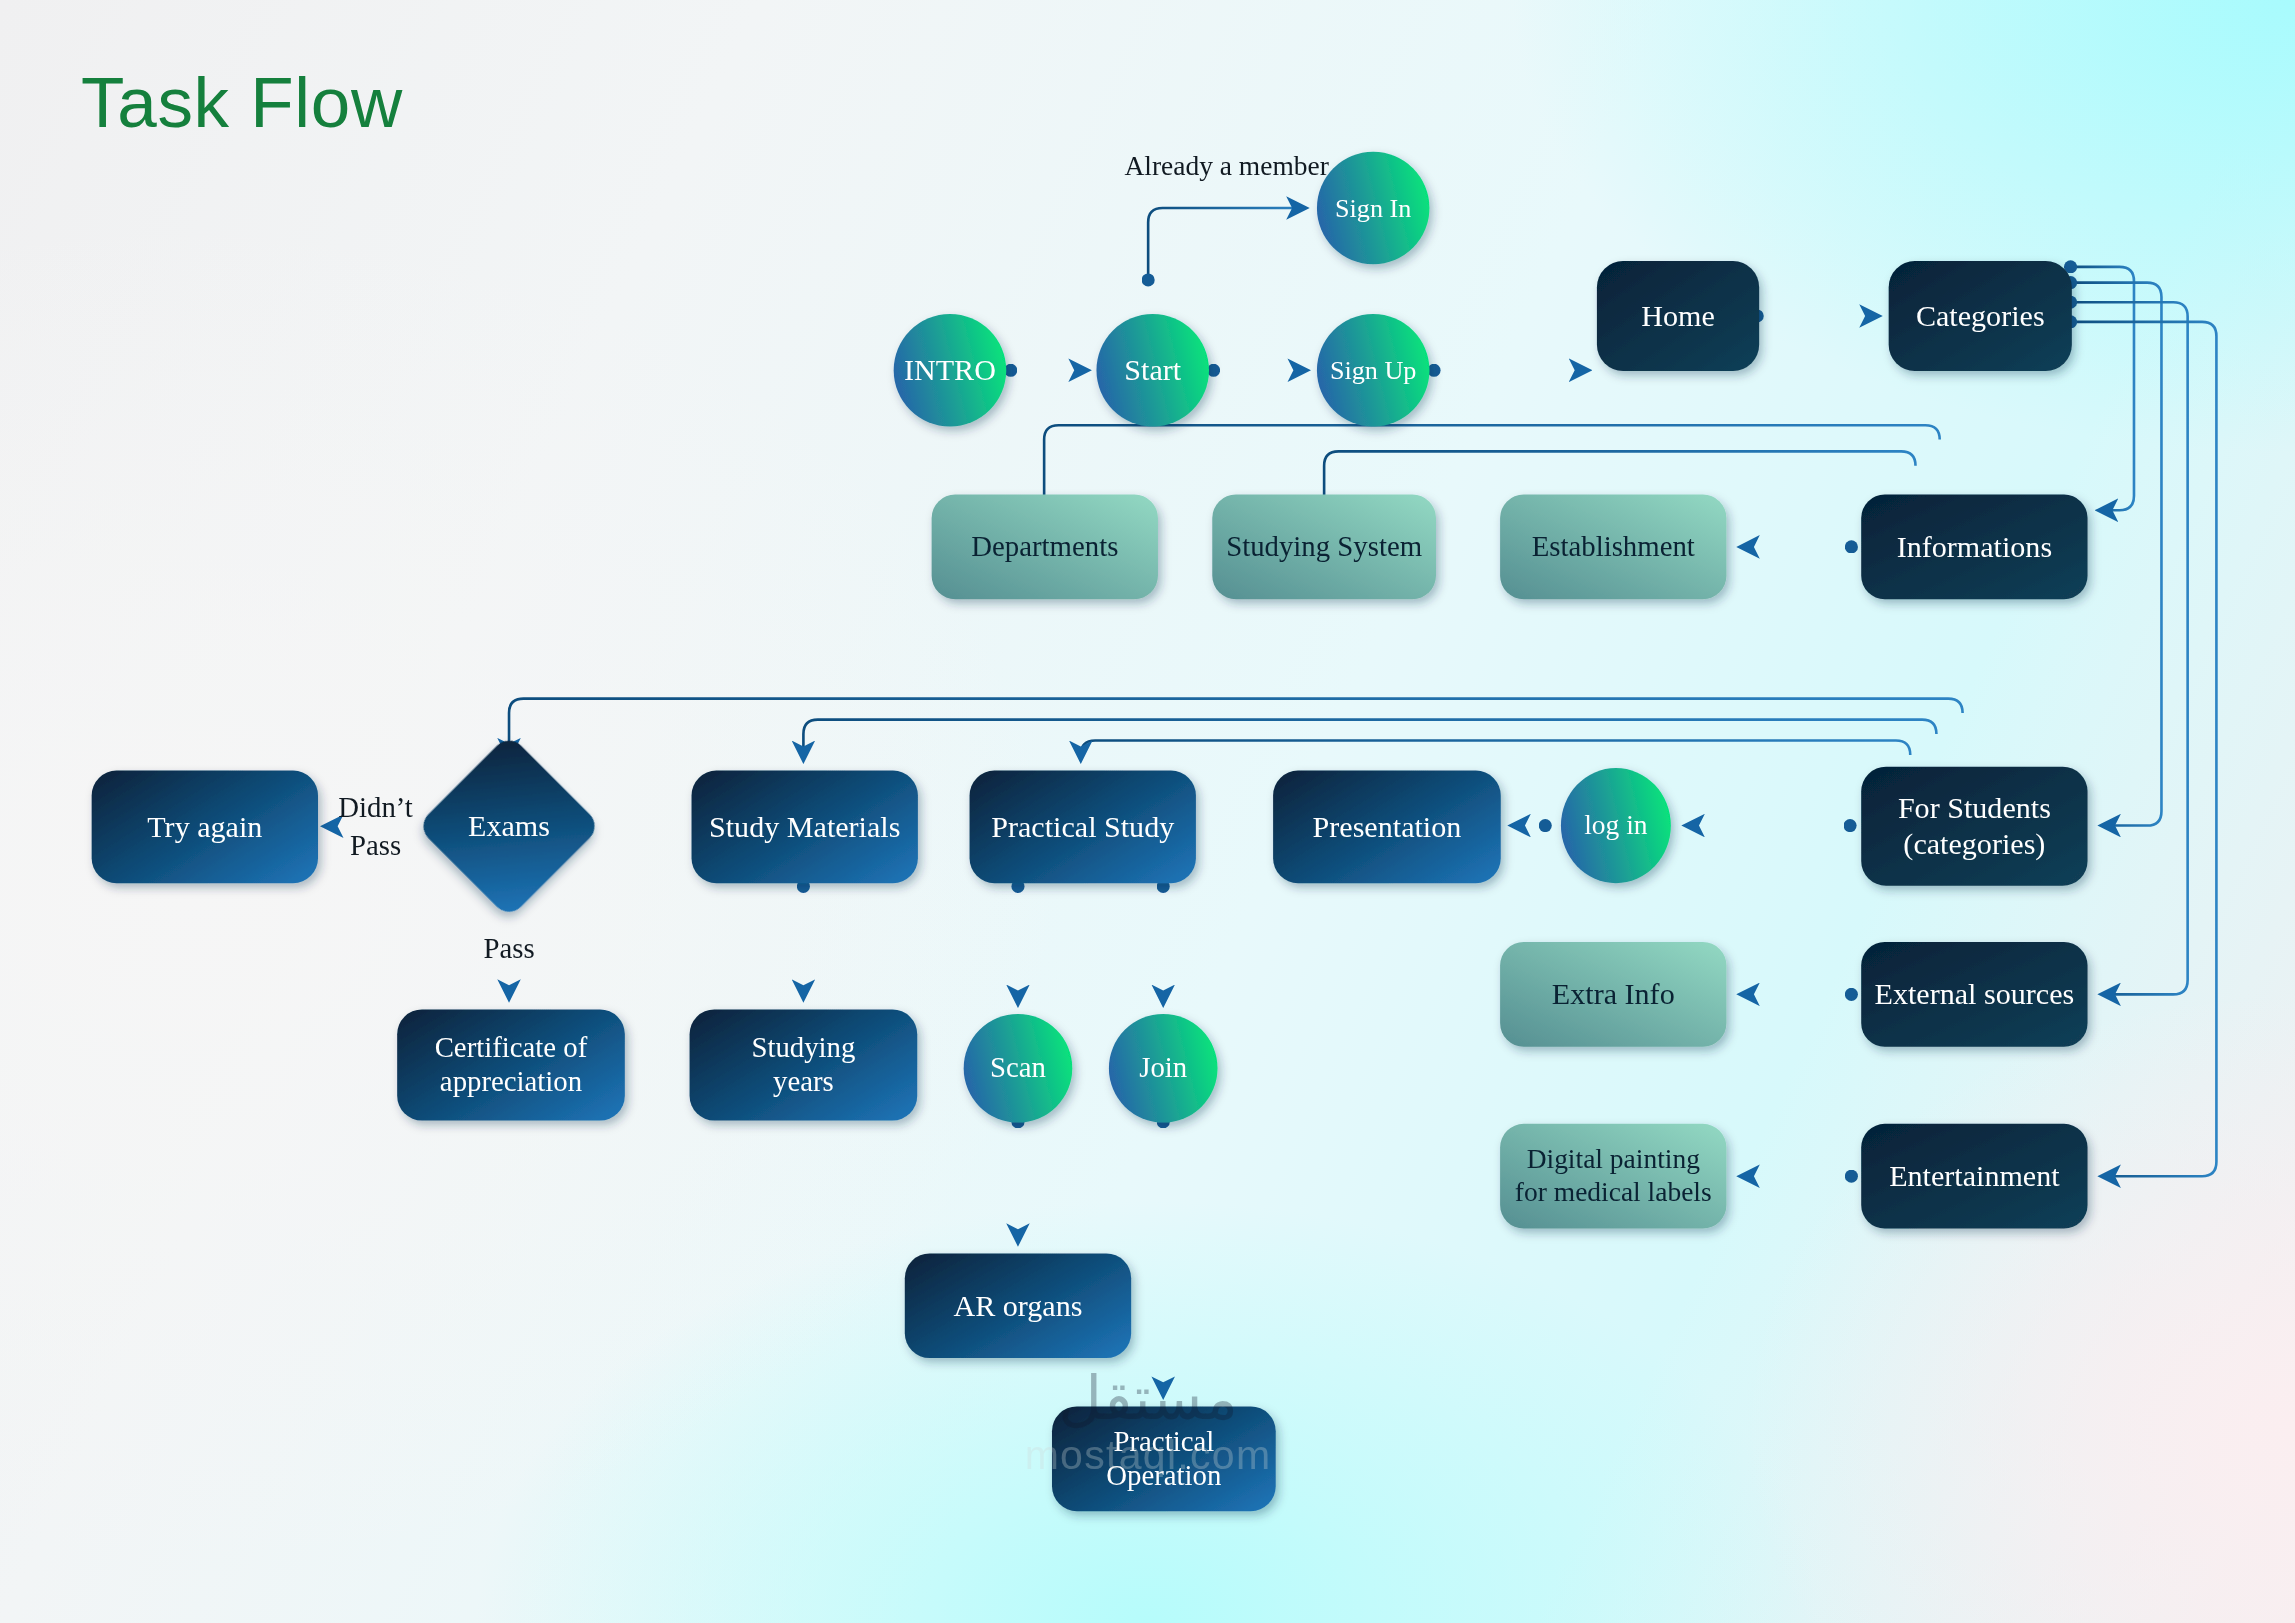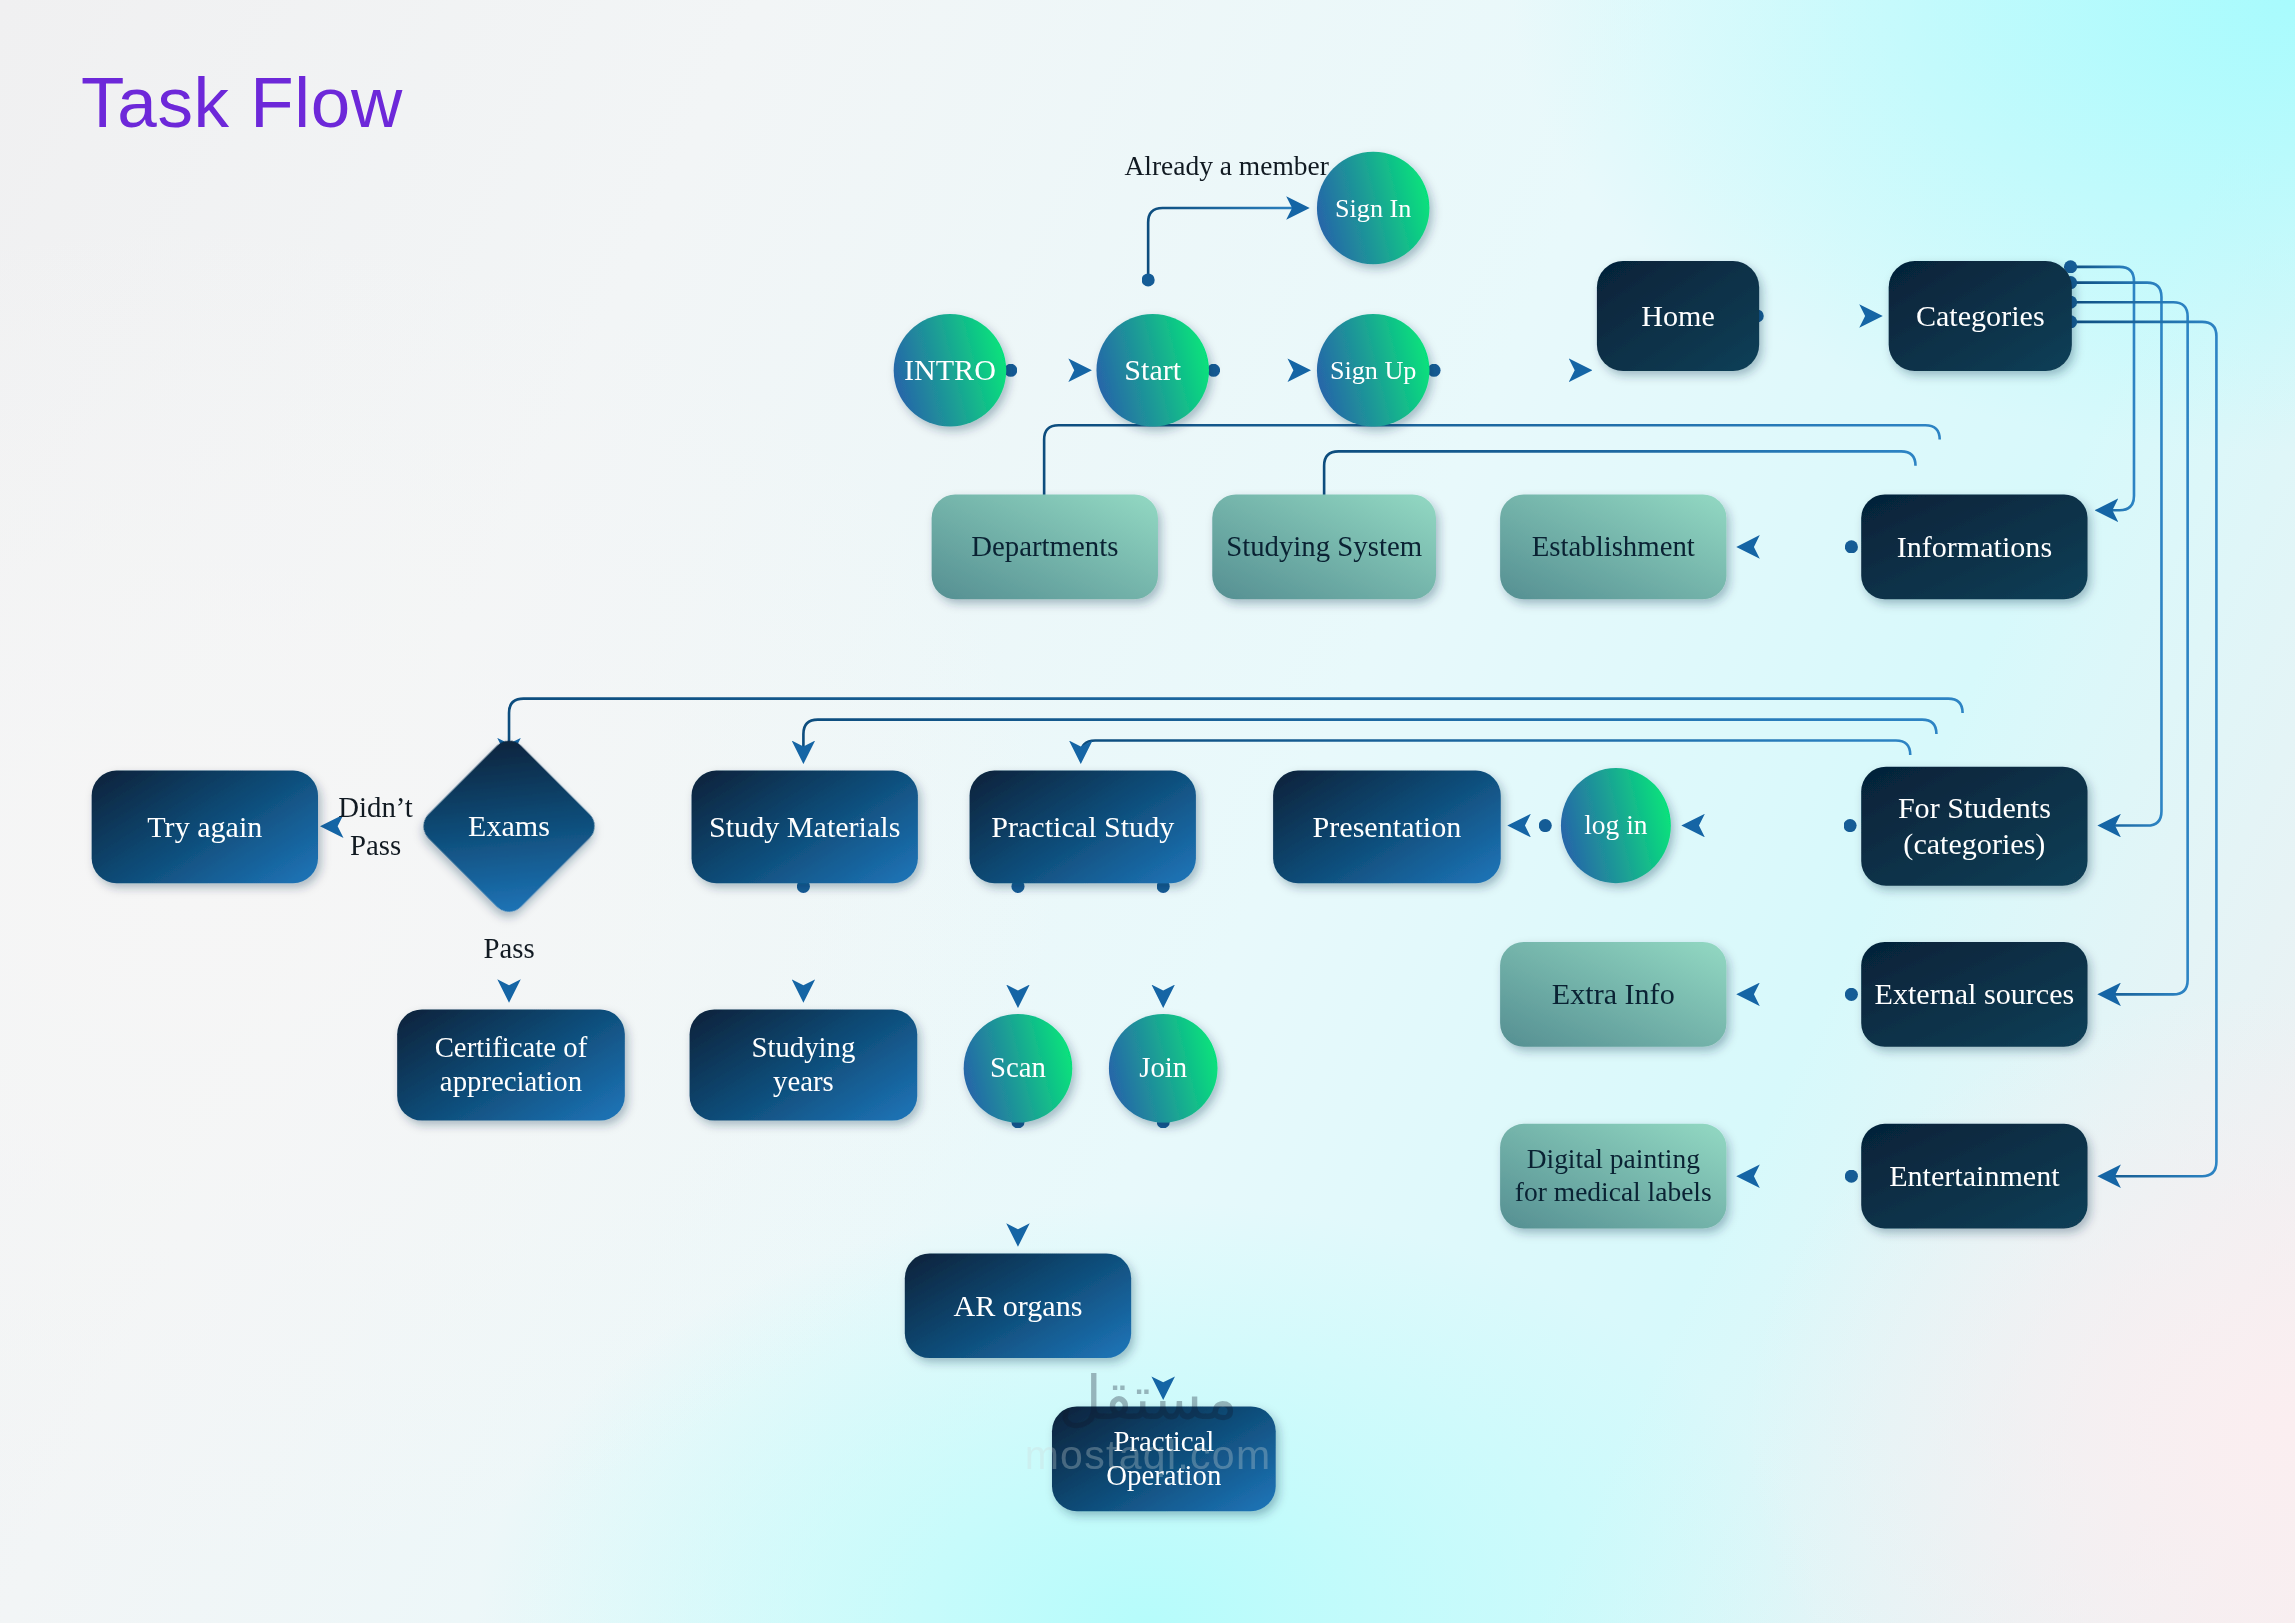--- a/index.html
+++ b/index.html
@@ -17,21 +17,21 @@
       radial-gradient(ellipse 40% 45% at 100% 88%,  #fbeef0 0%, rgba(251,238,240,0) 60%),
       radial-gradient(ellipse 55% 60% at 8% 55%,    #f6f6f6 0%, rgba(246,246,246,0) 70%),
       linear-gradient(115deg, #f0f0f1 0%, #f2f5f6 25%, #e8f9fb 55%, #d7f9fb 75%, #f4eef0 100%);
   }
   #diagram{position:absolute;inset:0;width:2295px;height:1623px;}
 
   .page-title{
     position:absolute;left:81px;top:62px;
     font-family:"Liberation Sans", sans-serif;
     font-size:71px;font-weight:400;letter-spacing:0.7px;
-    color:#6d28d9;white-space:nowrap;
+    color:#15803d;white-space:nowrap;
   }
 
   
   .nlabel{
     width:100%;height:100%;
     display:flex;align-items:center;justify-content:center;
     text-align:center;line-height:1.18;
     font-family:"Liberation Serif", serif;
     box-sizing:border-box;padding:4px 10px;
     white-space:pre-line;

